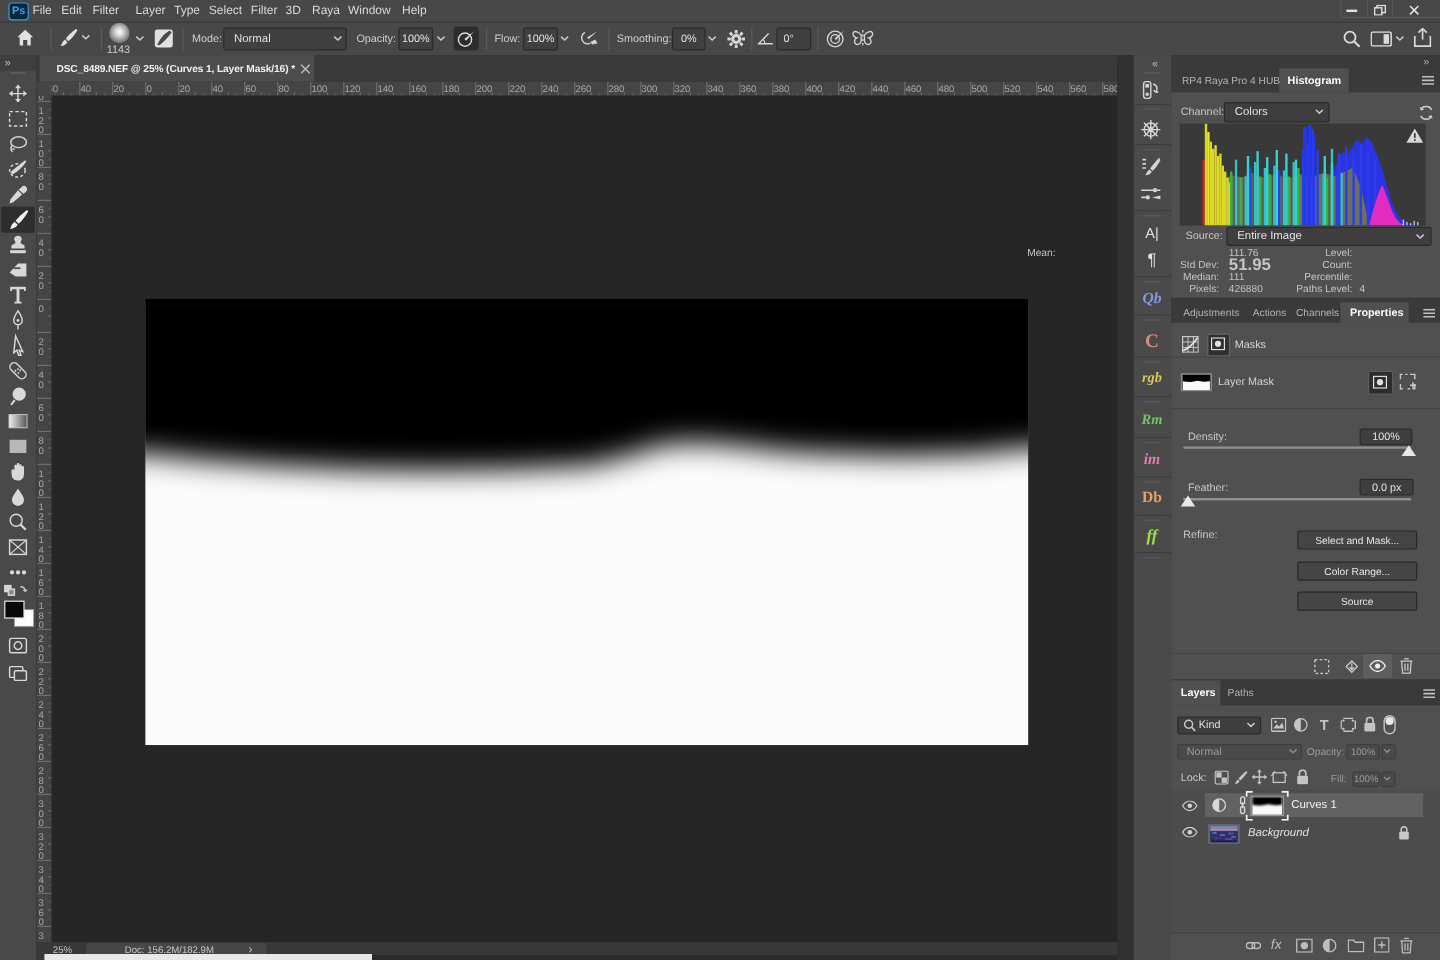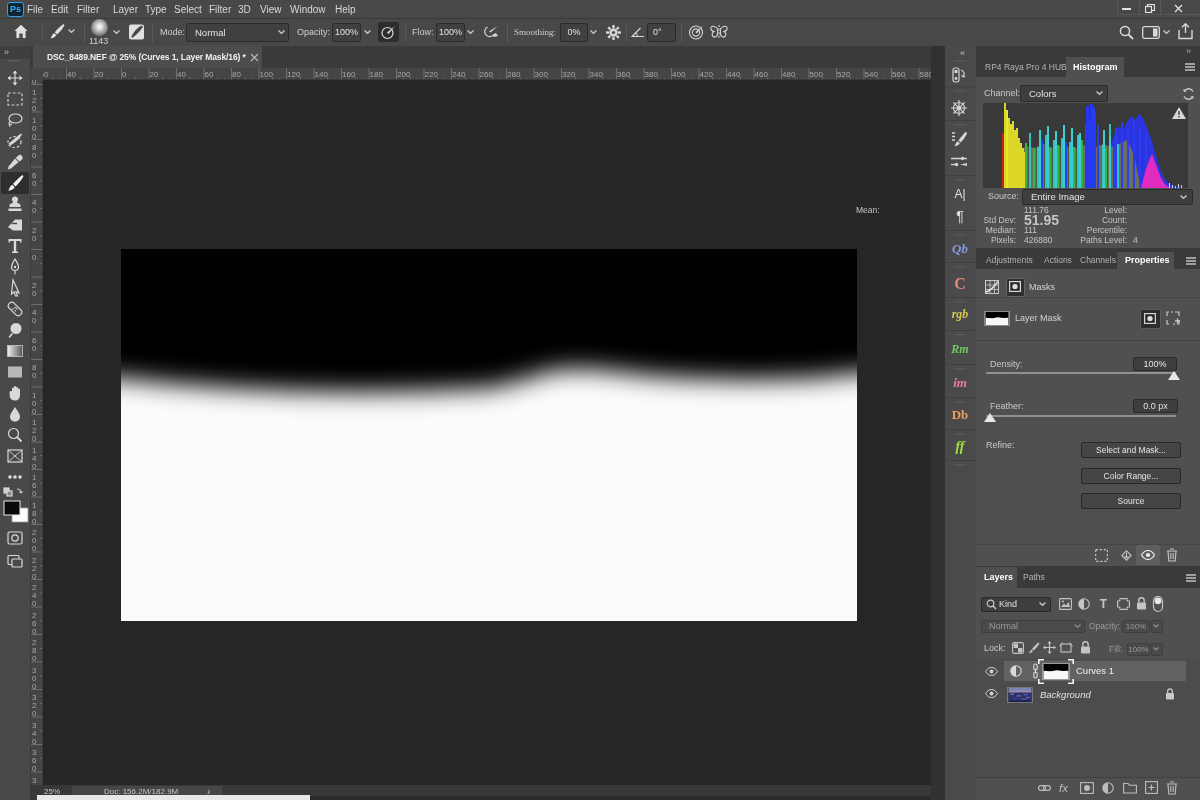--- a/index.html
+++ b/index.html
@@ -7,21 +7,21 @@
 <div style="position:absolute;left:0px;top:0px;width:1200px;height:18px;background:#484848;border-bottom:1px solid #3a3a3a;"></div>
 <div style="position:absolute;left:7px;top:2px;width:15px;height:13px;background:#0d2636;border:1px solid #2d9fe8;border-radius:3px;color:#34a9ff;font-size:9px;font-weight:700;text-align:center;line-height:13px;">Ps</div>
 <div style="position:absolute;left:27px;top:2.5px;height:14px;line-height:14px;font-size:10px;font-weight:400;color:#d8d8d8;white-space:nowrap;">File</div>
 <div style="position:absolute;left:51px;top:2.5px;height:14px;line-height:14px;font-size:10px;font-weight:400;color:#d8d8d8;white-space:nowrap;">Edit</div>
 <div style="position:absolute;left:77px;top:2.5px;height:14px;line-height:14px;font-size:10px;font-weight:400;color:#d8d8d8;white-space:nowrap;">Filter</div>
 <div style="position:absolute;left:113px;top:2.5px;height:14px;line-height:14px;font-size:10px;font-weight:400;color:#d8d8d8;white-space:nowrap;">Layer</div>
 <div style="position:absolute;left:145px;top:2.5px;height:14px;line-height:14px;font-size:10px;font-weight:400;color:#d8d8d8;white-space:nowrap;">Type</div>
 <div style="position:absolute;left:174px;top:2.5px;height:14px;line-height:14px;font-size:10px;font-weight:400;color:#d8d8d8;white-space:nowrap;">Select</div>
 <div style="position:absolute;left:209px;top:2.5px;height:14px;line-height:14px;font-size:10px;font-weight:400;color:#d8d8d8;white-space:nowrap;">Filter</div>
 <div style="position:absolute;left:238px;top:2.5px;height:14px;line-height:14px;font-size:10px;font-weight:400;color:#d8d8d8;white-space:nowrap;">3D</div>
-<div style="position:absolute;left:260px;top:2.5px;height:14px;line-height:14px;font-size:10px;font-weight:400;color:#d8d8d8;white-space:nowrap;">View</div>
+<div style="position:absolute;left:260px;top:2.5px;height:14px;line-height:14px;font-size:10px;font-weight:400;color:#d8d8d8;white-space:nowrap;">Raya</div>
 <div style="position:absolute;left:290px;top:2.5px;height:14px;line-height:14px;font-size:10px;font-weight:400;color:#d8d8d8;white-space:nowrap;">Window</div>
 <div style="position:absolute;left:335px;top:2.5px;height:14px;line-height:14px;font-size:10px;font-weight:400;color:#d8d8d8;white-space:nowrap;">Help</div>
 <div style="position:absolute;left:1117px;top:0px;width:1px;height:14px;background:#585858;"></div>
 <div style="position:absolute;left:1139px;top:0px;width:1px;height:14px;background:#585858;"></div>
 <div style="position:absolute;left:1160px;top:0px;width:1px;height:14px;background:#585858;"></div>
 <div style="position:absolute;left:1117px;top:14px;width:83px;height:1px;background:#585858;"></div>
 <div style="position:absolute;left:1122px;top:8px;width:9px;height:2px;background:#e2e2e2;"></div>
 <svg style="position:absolute;left:1145px;top:4px" width="10" height="9" viewBox="0 0 10 9">
     <rect x="2.5" y="0.5" width="7" height="6" fill="none" stroke="#e2e2e2" stroke-width="1.2"></rect>
     <rect x="0.5" y="2.5" width="6" height="6" fill="#484848" stroke="#e2e2e2" stroke-width="1.2"></rect>
@@ -72,21 +72,21 @@
 <div style="position:absolute;left:436px;top:23px;width:29px;height:19px;background:#404040;border:1px solid #2b2b2b;border-radius:2px;box-sizing:border-box;line-height:17px;font-size:9px;color:#e2e2e2;text-align:center;padding-left:0px;white-space:nowrap;">100%</div>
 <svg style="position:absolute;left:467px;top:29.5px" width="7" height="5" viewBox="0 0 7 5">
     <path d="M0.5 0.5 L3.5 3.3 L6.5 0.5" stroke="#c8c8c8" stroke-width="1.3" fill="none"></path>
   </svg>
 <svg style="position:absolute;left:482px;top:24px" width="17" height="16" viewBox="0 0 17 16">
     <path d="M5.5 3 A5 5 0 1 0 10 12" stroke="#d6d6d6" stroke-width="1.2" fill="none"></path>
     <path d="M15.8 2 L8.5 8.5 L7.2 7.2 Z" fill="#d6d6d6"></path>
     <path d="M10 11 L14 9 L16 12 L11.5 13 Z" fill="#d6d6d6"></path>
   </svg>
 <div style="position:absolute;left:507px;top:23px;width:1px;height:19px;background:#5a5a5a;"></div>
-<div style="position:absolute;left:514px;top:25.5px;height:13px;line-height:13px;font-size:9px;font-weight:400;color:#cfcfcf;white-space:nowrap;font-family:Liberation Serif, serif;">Smoothing:</div>
+<div style="position:absolute;left:514px;top:25.5px;height:13px;line-height:13px;font-size:9px;font-weight:400;color:#cfcfcf;white-space:nowrap;">Smoothing:</div>
 <div style="position:absolute;left:560px;top:23px;width:28px;height:19px;background:#404040;border:1px solid #2b2b2b;border-radius:2px;box-sizing:border-box;line-height:17px;font-size:9px;color:#e2e2e2;text-align:center;padding-left:0px;white-space:nowrap;">0%</div>
 <svg style="position:absolute;left:590px;top:29.5px" width="7" height="5" viewBox="0 0 7 5">
     <path d="M0.5 0.5 L3.5 3.3 L6.5 0.5" stroke="#c8c8c8" stroke-width="1.3" fill="none"></path>
   </svg>
 <svg style="position:absolute;left:606px;top:25px" width="15" height="15" viewBox="0 0 15 15">
     <g fill="#d6d6d6">
       <circle cx="7.5" cy="7.5" r="4.2"></circle>
       <rect x="6.3" y="0" width="2.4" height="3" rx="0.5"></rect>
       <rect x="6.3" y="12" width="2.4" height="3" rx="0.5"></rect>
       <rect x="0" y="6.3" width="3" height="2.4" rx="0.5"></rect>

